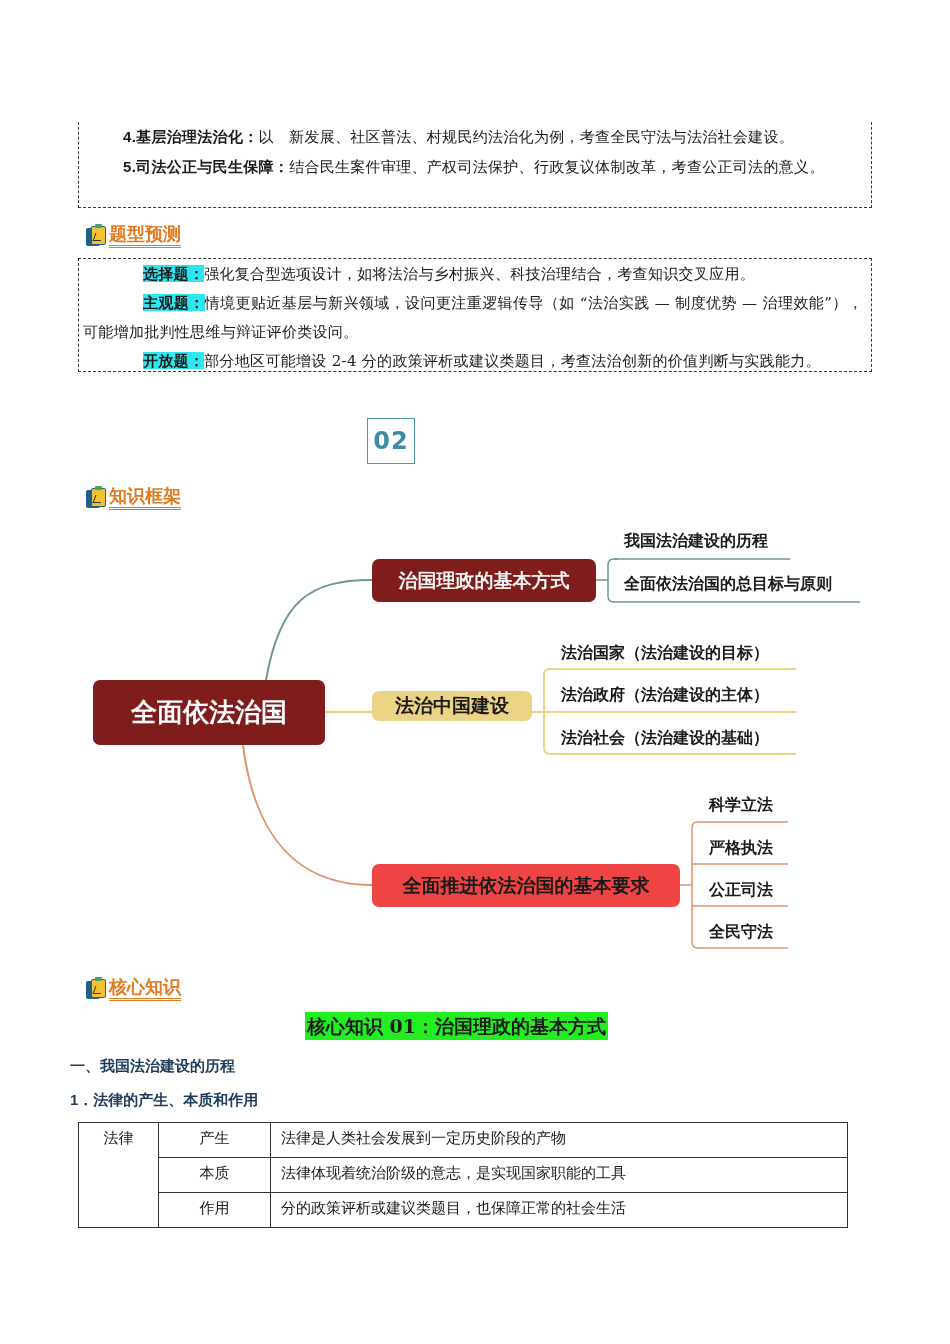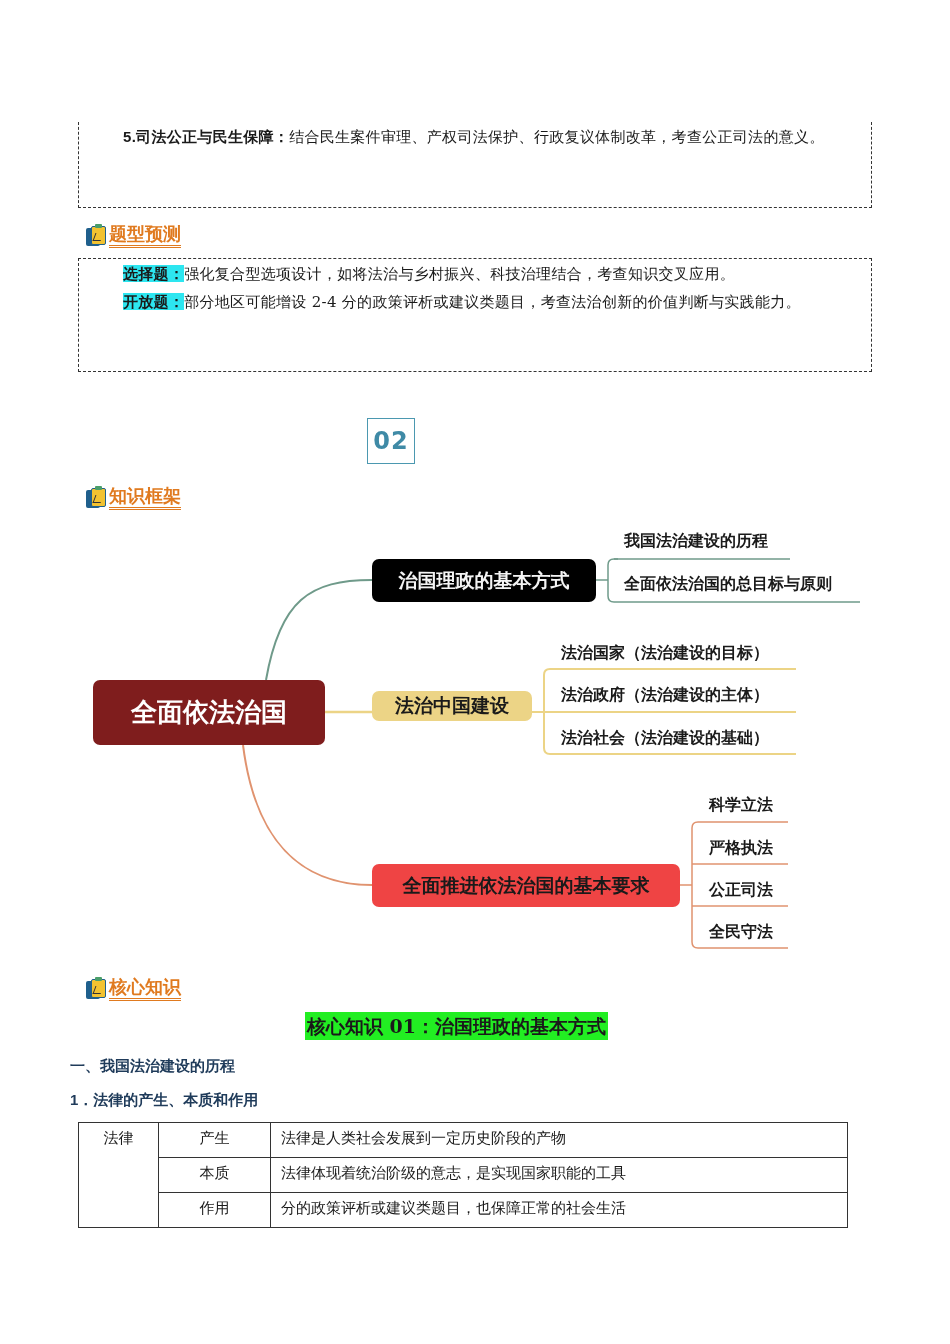--- a/index.html
+++ b/index.html
@@ -7,21 +7,21 @@
   body { position: relative; font-family: "DejaVu Serif", "Liberation Serif", serif; color: #1a1a1a; overflow: hidden; }
 
   .dash-box {
     position: absolute; left: 78px; width: 794px;
     border-left: 1px dashed #333; border-right: 1px dashed #333;
   }
   .dash-box.bottom { border-bottom: 1.5px dashed #333; }
   .dash-box.top { border-top: 1.5px dashed #333; }
   .para { font-size: 15px; line-height: 30px; text-indent: 40px; text-align: justify; padding: 0 8px 0 4px; letter-spacing: 0.3px; }
   .para b { font-family: "Liberation Sans", "DejaVu Sans", sans-serif; font-weight: bold; }
-  .hl { background: #2de6f0; font-family: "Liberation Sans", "DejaVu Sans", sans-serif; font-weight: bold; }
+  .hl { background: #2de6f0; font-family: "Liberation Sans", "DejaVu Sans", sans-serif; font-weight: bold; margin-left: 20px; }
 
   .sec-head { position: absolute; left: 86px; display: flex; align-items: flex-end; height: 28px; }
   .sec-icon { width: 22px; height: 24px; position: relative; margin-right: 1px; }
   .sec-icon .back { position: absolute; left: 0; top: 4px; width: 14px; height: 18px; background: #1f5f8c; border-radius: 2px; }
   .sec-icon .front { position: absolute; left: 5px; top: 2px; width: 15px; height: 19px; background: #f2c230; border: 1.5px solid #1f5f8c; border-radius: 2px; }
   .sec-icon .clip { position: absolute; left: 9px; top: 0; width: 7px; height: 4px; background: #4a9e6a; border-radius: 1px; }
   .sec-icon .stair { position: absolute; left: 8px; top: 9px; width: 8px; height: 8px; border-left: 1.5px solid #333; border-bottom: 1.5px solid #333; transform: skewX(-20deg); }
   .sec-title { font-family: "Liberation Sans", "DejaVu Sans", sans-serif; font-weight: bold; font-size: 18px; color: #e07a1f; border-bottom: 3px double #e07a1f; line-height: 22px; padding-bottom: 0; }
 
   .banner { position: absolute; left: 367px; top: 418px; height: 46px; display: flex; }
@@ -37,35 +37,37 @@
 
   table.law { position: absolute; left: 78px; top: 1122px; width: 770px; border-collapse: collapse; font-size: 15px; padding-left: 40px; }
   table.law td { border: 1px solid #333; height: 35px; padding: 0 10px; vertical-align: top; padding-top: 6px; }
   table.law td.c1 { width: 80px; text-align: center; }
   table.law td.c2 { width: 112px; text-align: center; }
 </style>
 </head>
 <body>
 
 <div class="dash-box bottom" style="top:122px; height:86px;">
+  <p class="para" style="padding-top:0;"><b>4.基层治理法治化：</b><span>以　新发展、社区普法、村规民约法治化为例，考查全民守法与法治社会建设。</span></p>
   <p class="para"><b>5.司法公正与民生保障：</b><span>结合民生案件审理、产权司法保护、行政复议体制改革，考查公正司法的意义。</span></p>
 </div>
 
 <div class="sec-head" style="top:220px;">
   <div class="sec-icon">
       <div class="back"></div>
       <div class="front"></div>
       <div class="clip"></div>
       <div class="stair"></div>
     </div>
   <span class="sec-title">题型预测</span>
 </div>
 
 <div class="dash-box top bottom" style="top:258px; height:114px;">
   <p class="para" style="line-height:27px; margin-top:1px;"><span class="hl">选择题：</span><span>强化复合型选项设计，如将法治与乡村振兴、科技治理结合，考查知识交叉应用。</span></p>
+  <p class="para" style="line-height:29px;"><span class="hl">主观题：</span><span>情境更贴近基层与新兴领域，设问更注重逻辑传导（如 “法治实践 — 制度优势 — 治理效能”），可能增加批判性思维与辩证评价类设问。</span></p>
   <p class="para" style="line-height:28px;"><span class="hl">开放题：</span><span>部分地区可能增设 2-4 分的政策评析或建议类题目，考查法治创新的价值判断与实践能力。</span></p>
 </div>
 
 <div class="banner">
   <div class="num">02</div>
 </div>
 
 <div class="sec-head" style="top:482px;">
   <div class="sec-icon">
       <div class="back"></div>
@@ -96,21 +98,21 @@
     <path d="M680 885 L 692 885" stroke="#e0936f" stroke-width="1.5" fill="none"></path>
     <path d="M788 822 L 698 822 Q 692 822 692 828 L 692 942 Q 692 948 698 948 L 788 948" stroke="#e0936f" stroke-width="1.5" fill="none"></path>
     <path d="M692 864 L 788 864" stroke="#e0936f" stroke-width="1.5" fill="none"></path>
     <path d="M692 906 L 788 906" stroke="#e0936f" stroke-width="1.5" fill="none"></path>
   </svg>
 
   <div class="mm-node" style="left:93px; top:680px; width:232px; height:65px; background:#7f1d1d; color:#fff; font-size:26px;">
     <span>全面依法治国</span>
   </div>
 
-  <div class="mm-node" style="left:372px; top:559px; width:224px; height:43px; background:#000000; color:#f4f4f4; font-size:19px;">
+  <div class="mm-node" style="left:372px; top:559px; width:224px; height:43px; background:#7f1d1d; color:#f4f4f4; font-size:19px;">
     <span>治国理政的基本方式</span>
   </div>
   <span class="mm-leaf" style="left:624px; top:531px;">我国法治建设的历程</span>
   <span class="mm-leaf" style="left:624px; top:574px;">全面依法治国的总目标与原则</span>
 
   <div class="mm-node" style="left:372px; top:691px; width:160px; height:30px; background:#ecd486; color:#1a1a1a; font-size:19px;">
     <span>法治中国建设</span>
   </div>
   <span class="mm-leaf" style="left:561px; top:643px;">法治国家（法治建设的目标）</span>
   <span class="mm-leaf" style="left:561px; top:685px;text-align:center;">法治政府（法治建设的主体）</span>

